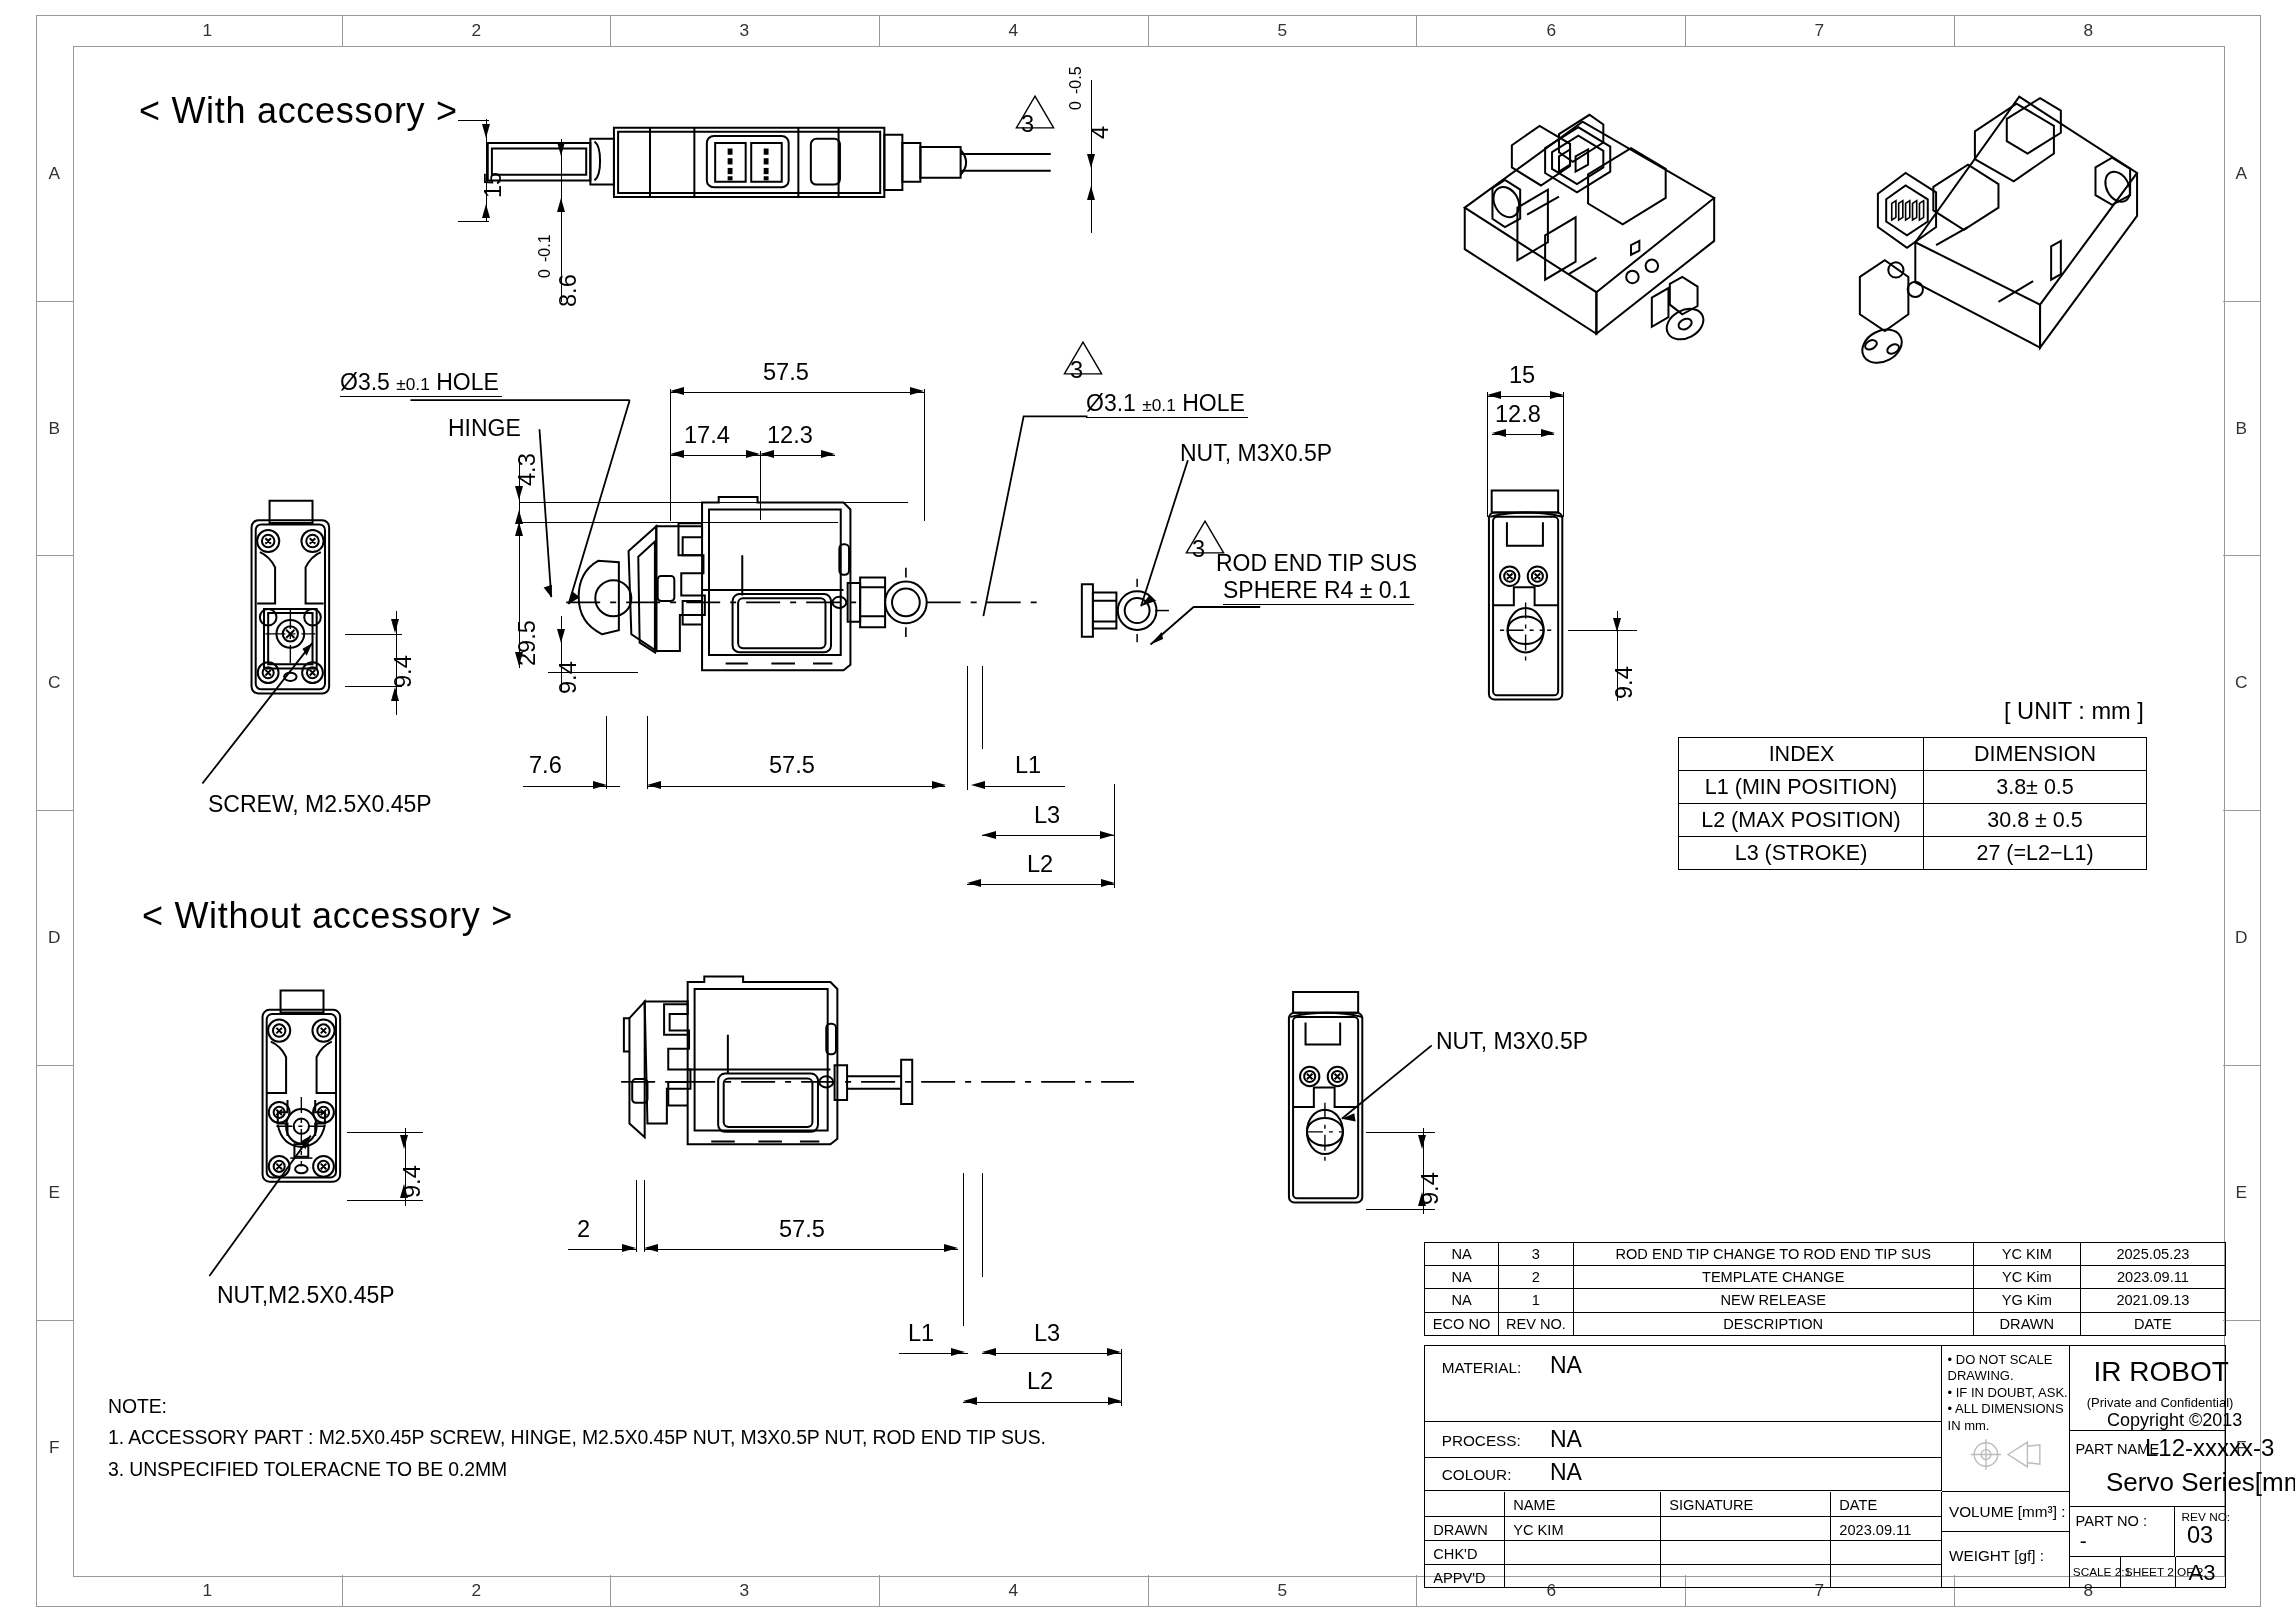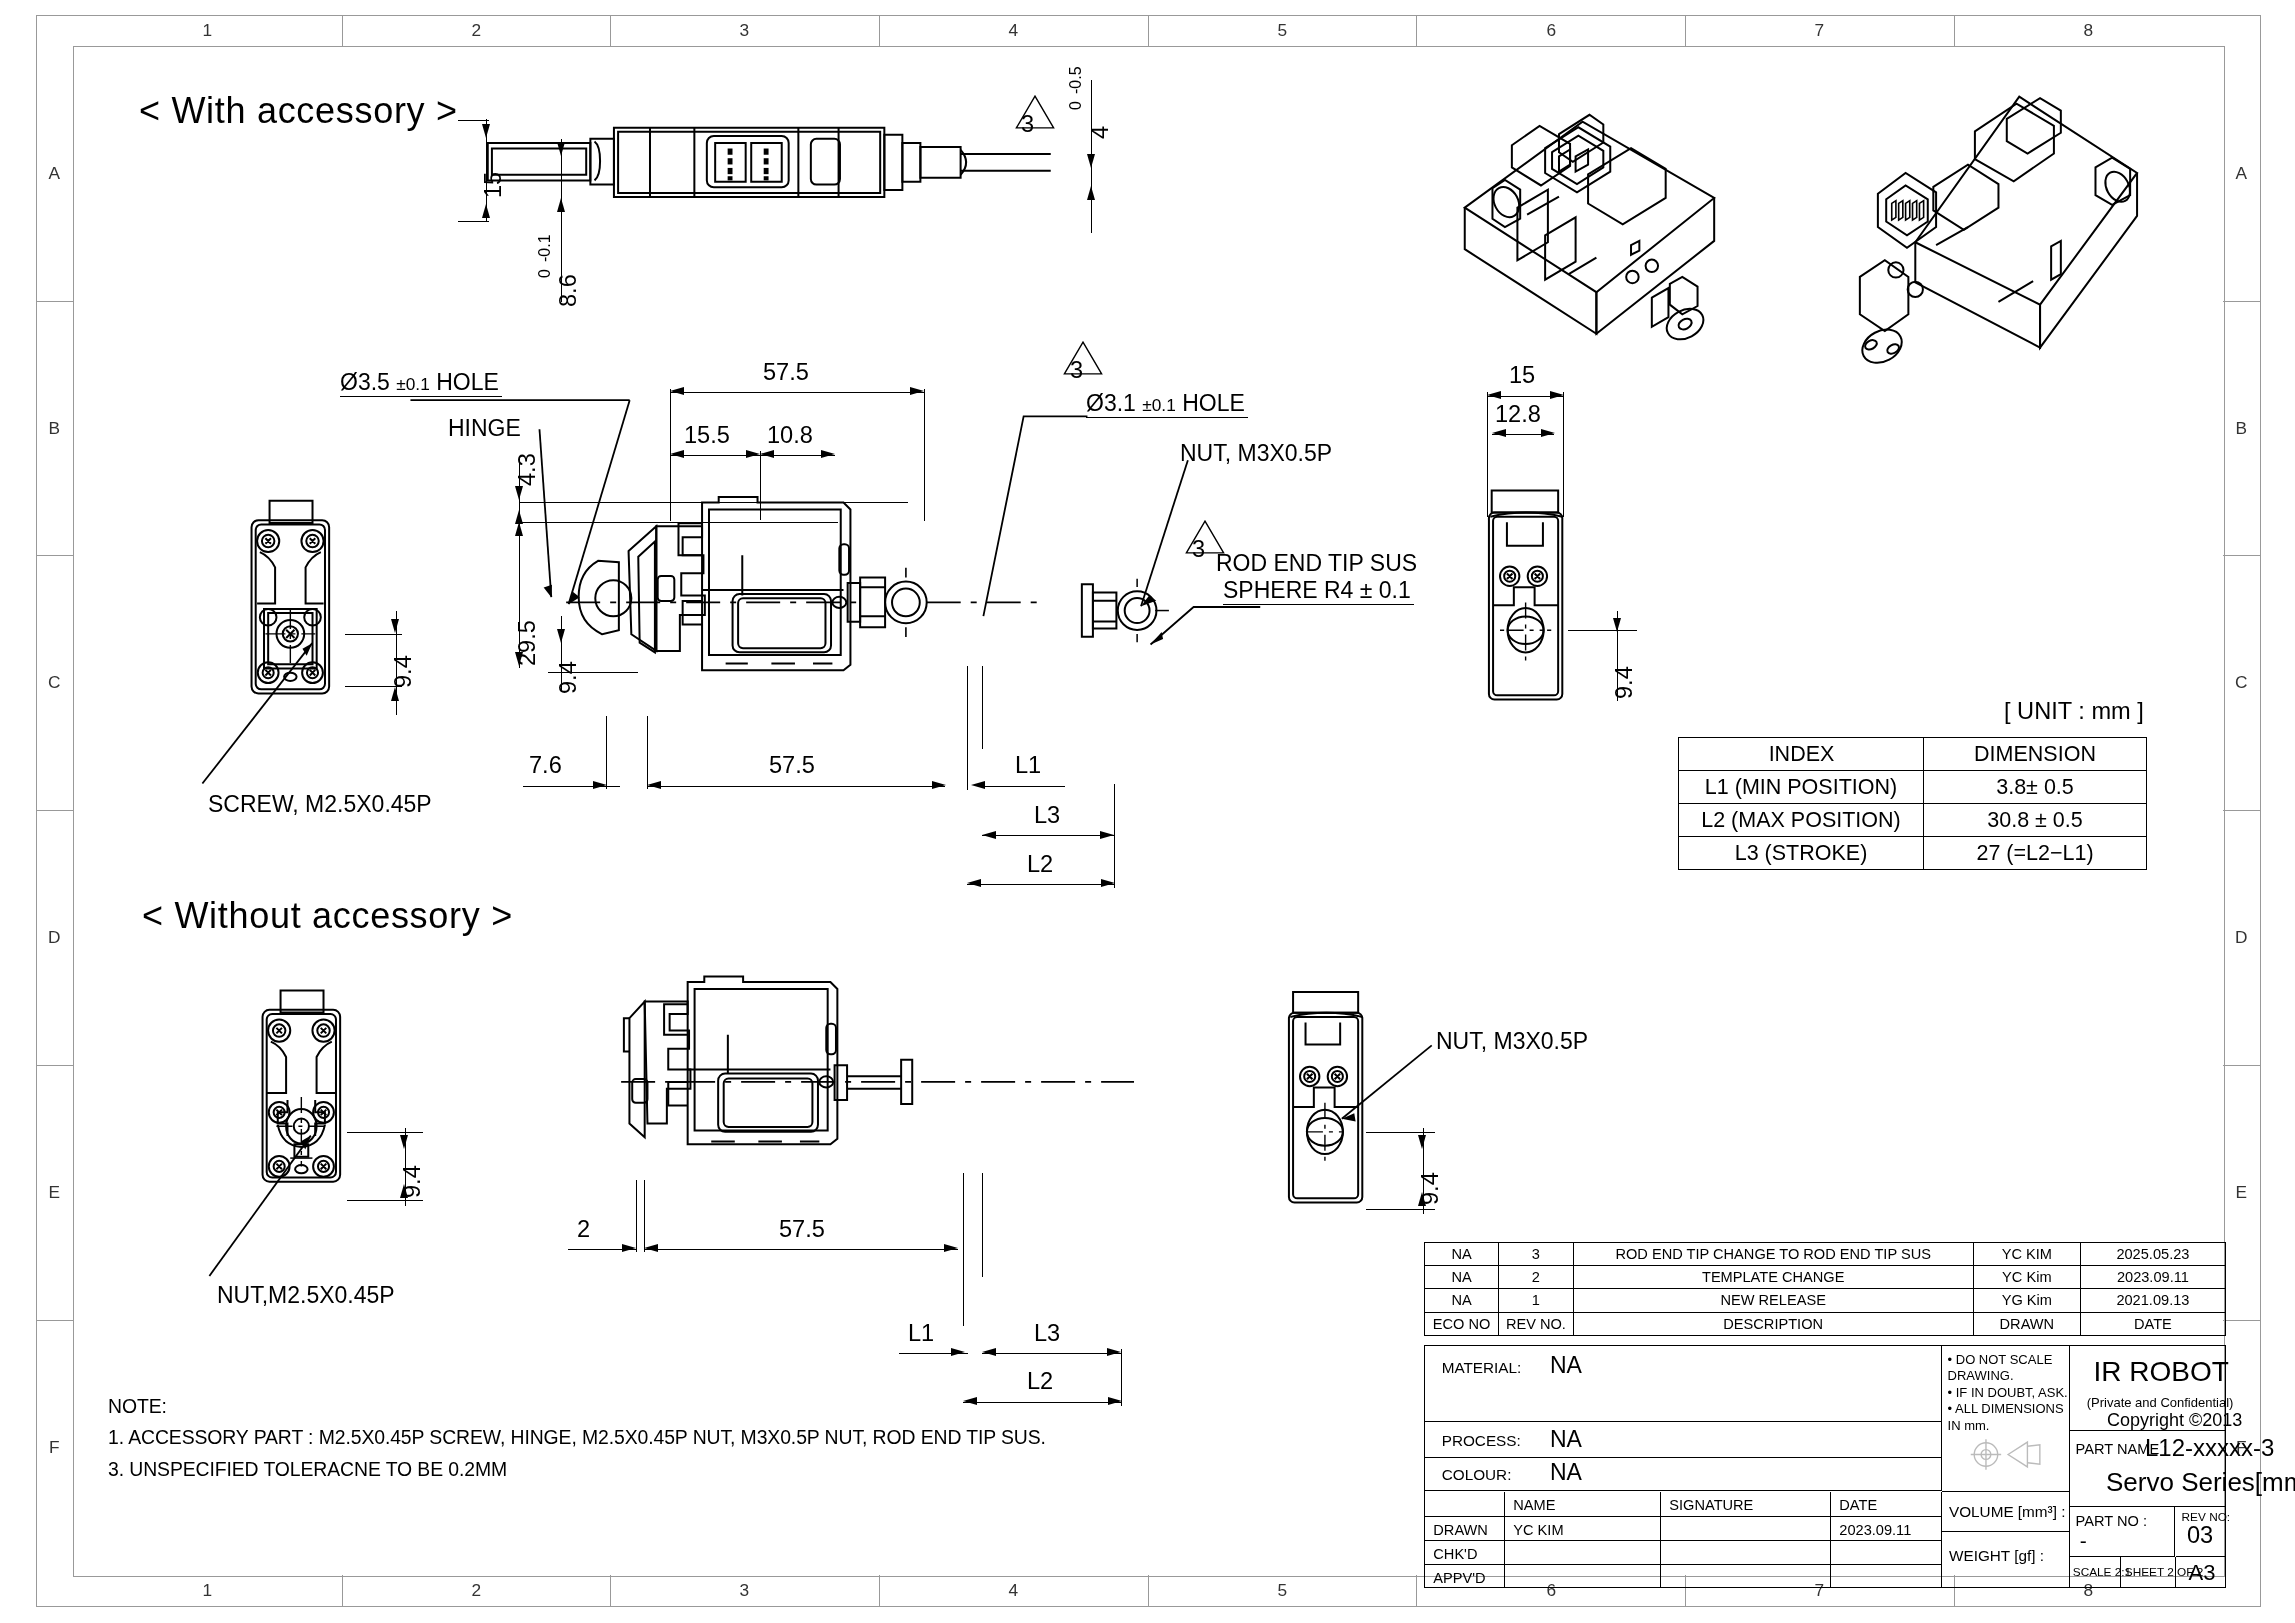--- a/index.html
+++ b/index.html
@@ -351,26 +351,26 @@
   <div class="ln hline" style="left:670px;top:392px;width:254px;"></div>
   <div class="ah ah-l" style="left:670px;top:387px;"></div>
   <div class="ah ah-r" style="left:910px;top:387px;"></div>
   <div class="ln vline" style="left:670px;top:389px;height:132px;"></div>
   <div class="ln vline" style="left:924px;top:389px;height:132px;"></div>
   <div class="t dim" style="left:763px;top:359px;">57.5</div>
 
   <div class="ln hline" style="left:670px;top:455px;width:90px;"></div>
   <div class="ah ah-l" style="left:670px;top:450px;"></div>
   <div class="ah ah-r" style="left:746px;top:450px;"></div>
-  <div class="t dim" style="left:684px;top:422px;">15.5</div>
+  <div class="t dim" style="left:684px;top:422px;">17.4</div>
   <div class="ln vline" style="left:760px;top:451px;height:69px;"></div>
   <div class="ln hline" style="left:760px;top:455px;width:75px;"></div>
   <div class="ah ah-l" style="left:760px;top:450px;"></div>
   <div class="ah ah-r" style="left:821px;top:450px;"></div>
-  <div class="t dim" style="left:767px;top:422px;">10.8</div>
+  <div class="t dim" style="left:767px;top:422px;">12.3</div>
 
   <div class="ln vline" style="left:519px;top:458px;height:62px;"></div>
   <div class="ah ah-d" style="left:515px;top:486px;"></div>
   <div class="ah ah-u" style="left:515px;top:510px;"></div>
   <div class="t dim rot90" style="left:514px;top:486px;">4.3</div>
   <div class="ln hline" style="left:519px;top:502px;width:389px;"></div>
   <div class="ln hline" style="left:519px;top:522px;width:319px;"></div>
 
   <div class="ln vline" style="left:519px;top:522px;height:146px;"></div>
   <div class="ah ah-u" style="left:515px;top:522px;"></div>

